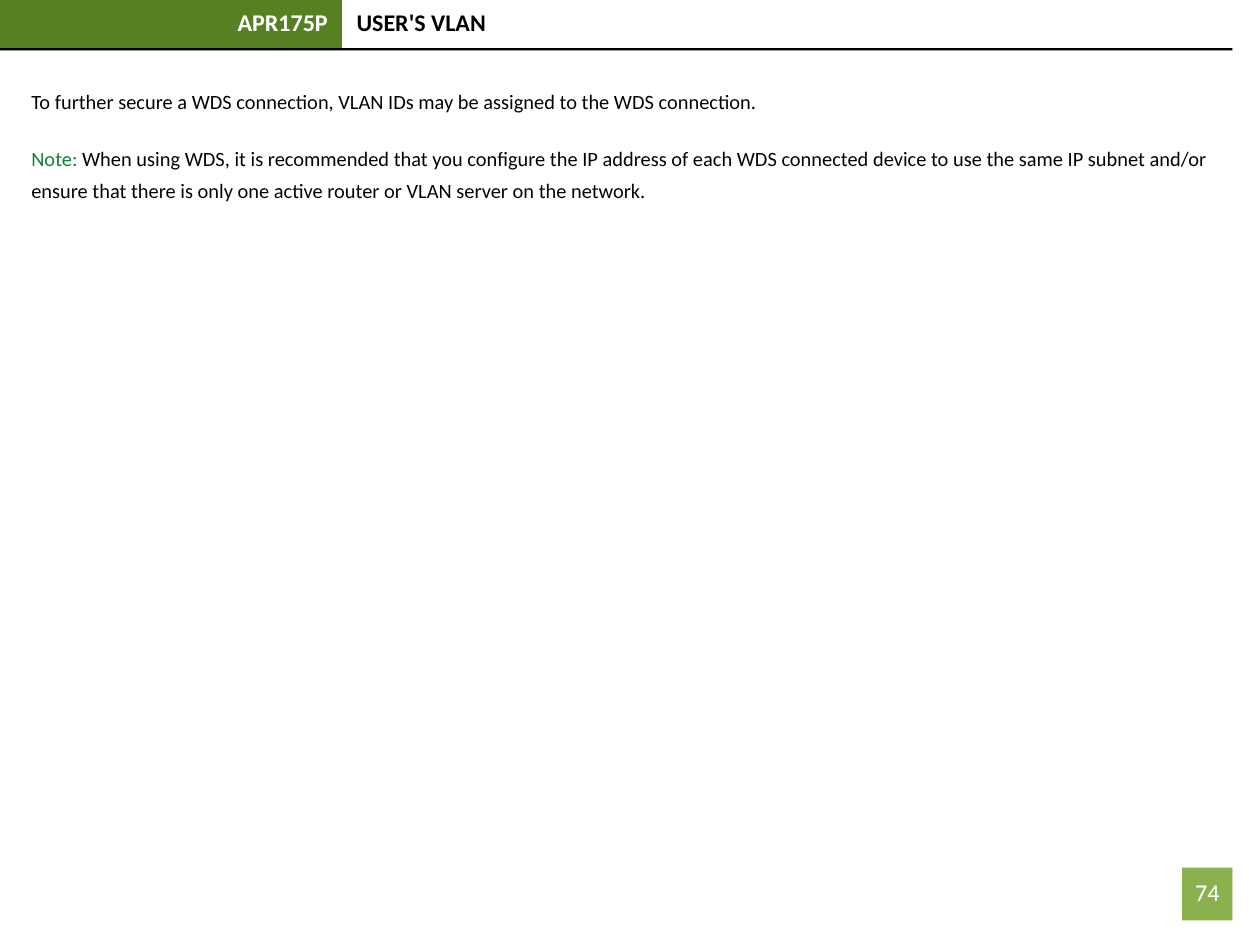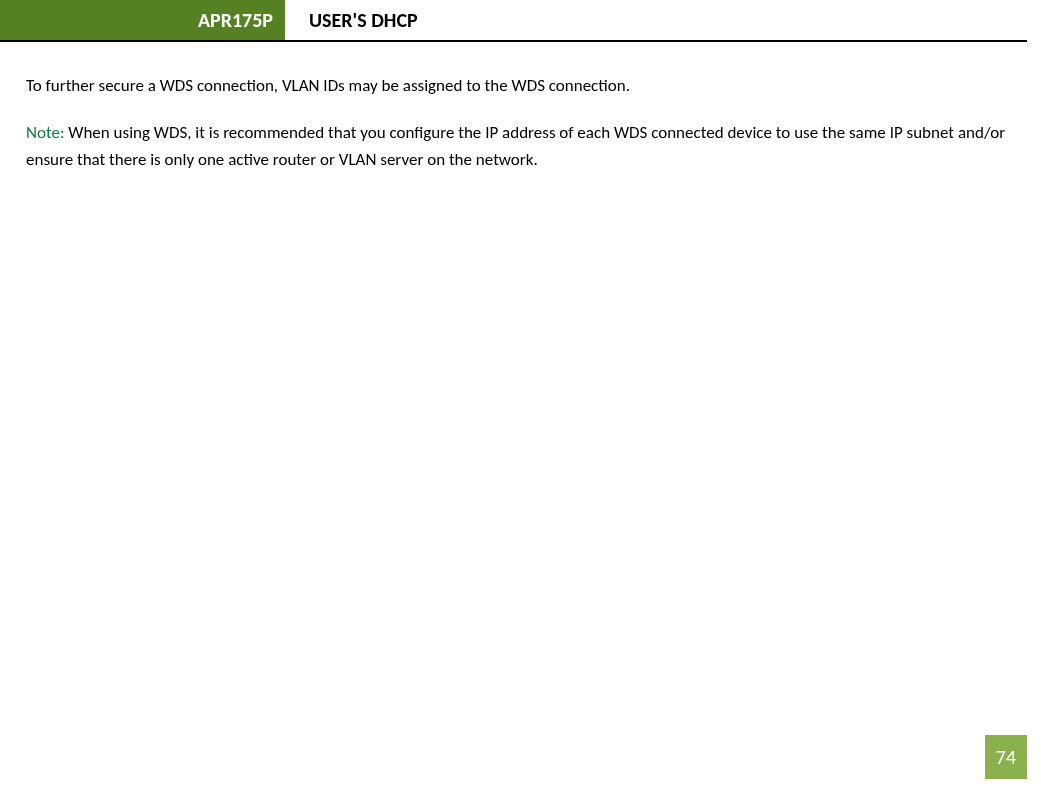--- a/index.html
+++ b/index.html
@@ -1,19 +1,18 @@
 <!DOCTYPE html>
 <html><head>
   <meta charset="utf-8">
   <style>
     * {
       margin: 0;
       padding: 0;
       box-sizing: border-box;
-      gap: 12px;
     }
     body {
       font-family: Calibri, Arial, sans-serif;
       background: #ffffff;
       width: 1041px;
       height: 791px;
       position: relative;
       overflow: hidden;
     }
     .header {
@@ -51,38 +50,38 @@
     }
     .body-content p {
       margin-bottom: 20px;
     }
     .note-label {
       color: #15803d;
     }
     .page-number-box {
       position: absolute;
       right: 14px;
-      bottom: 12px;
+      bottom: 24px;
       background: #8bb14f;
       color: #ffffff;
       font-size: 20px;
       padding: 10px 10px;
       min-width: 42px;
       text-align: center;
     }
   </style>
 </head>
 <body>
 
 <div class="header">
   <div class="header-model-box">
     <span>APR175P</span>
   </div>
   <div class="header-title">
-    <span>USER'S DHCP</span>
+    <span>USER'S VLAN</span>
   </div>
 </div>
 
 <div class="body-content">
   <p>To further secure a WDS connection, VLAN IDs may be assigned to the WDS connection.</p>
   <p>
     <span class="note-label">Note:</span><span> When using WDS, it is recommended that you configure the IP address of each WDS connected device to use the same IP subnet and/or ensure that there is only one active router or VLAN server on the network.</span>
   </p>
 </div>
 

